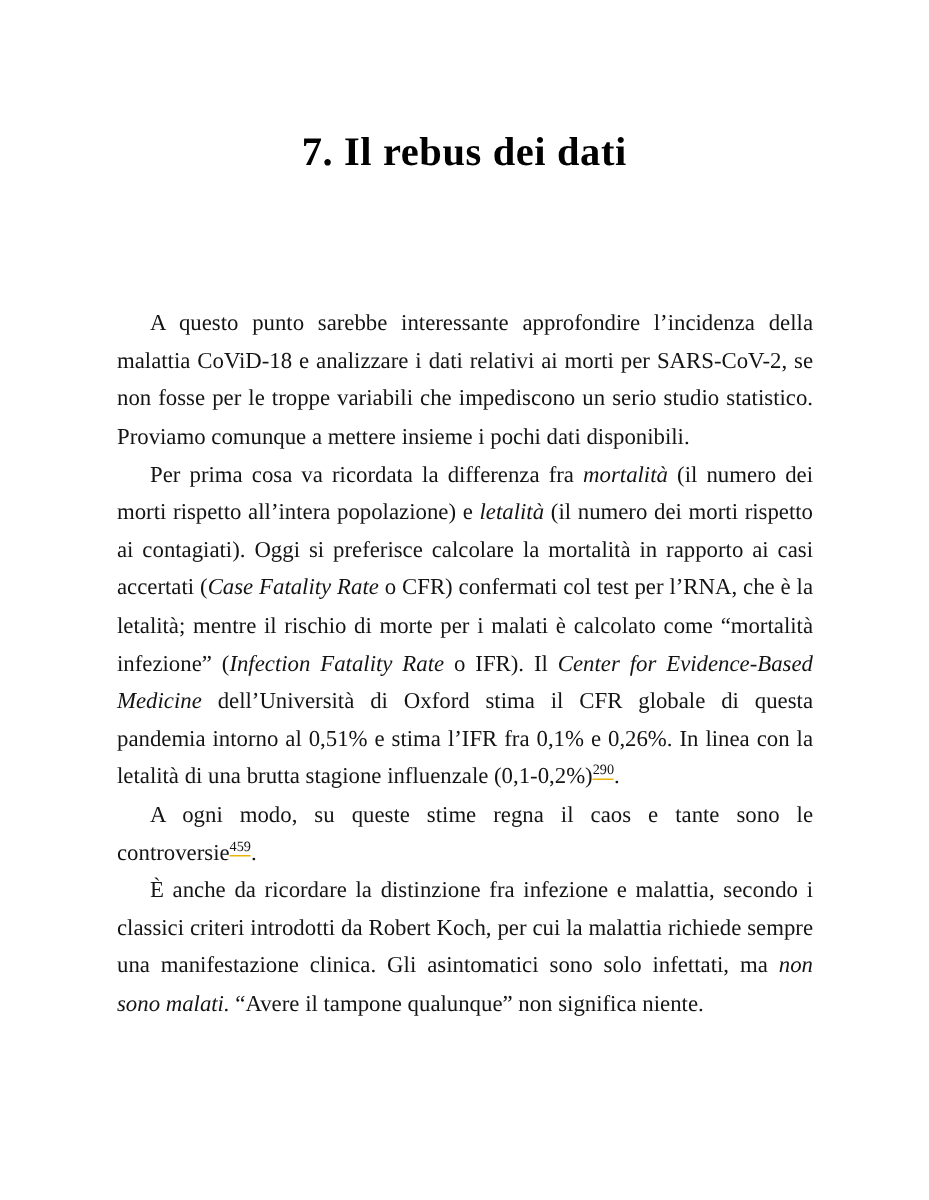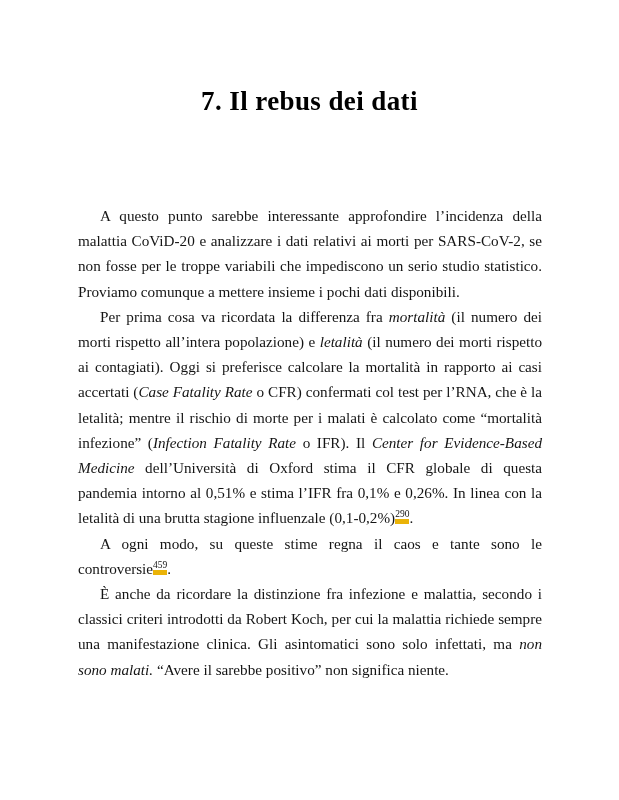--- a/index.html
+++ b/index.html
@@ -73,33 +73,33 @@
   }
 
   em.it {
     font-style: italic;
   }
 
   sup.fn {
     font-size: 9.5px;
     vertical-align: super;
     line-height: 0;
-    border-bottom: 5px solid #eab308;
+    border-bottom: 1px solid #eab308;
     padding-bottom: 0px;
   }
 </style>
 </head>
 <body>
 
 <div class="page">
 
   <h1 class="chapter-title">7. Il rebus dei dati</h1>
 
 
   <div class="body-column" id="body-column">
 
-  <p class="para" id="para-1"><span>A questo punto sarebbe interessante approfondire l’incidenza della malattia CoViD-20 e analizzare i dati relativi ai morti per SARS-CoV-2, se non fosse per le troppe variabili che impediscono un serio studio statistico. Proviamo comunque a mettere insieme i pochi dati disponibili.</span></p>
+  <p class="para" id="para-1"><span>A questo punto sarebbe interessante approfondire l’incidenza della malattia CoViD-18 e analizzare i dati relativi ai morti per SARS-CoV-2, se non fosse per le troppe variabili che impediscono un serio studio statistico. Proviamo comunque a mettere insieme i pochi dati disponibili.</span></p>
       <p class="para" id="para-2"><span>Per prima cosa va ricordata la differenza fra </span><em class="it">mortalità</em><span> (il numero dei morti rispetto all’intera popolazione) e </span><em class="it">letalità</em><span> (il numero dei morti rispetto ai contagiati). Oggi si preferisce calcolare la mortalità in rapporto ai casi accertati (</span><em class="it">Case Fatality Rate</em><span> o CFR) confermati col test per l’RNA, che è la letalità; mentre il rischio di morte per i malati è calcolato come “mortalità infezione” (</span><em class="it">Infection Fatality Rate</em><span> o IFR). Il </span><em class="it">Center for Evidence-Based Medicine</em><span> dell’Università di Oxford stima il CFR globale di questa pandemia intorno al 0,51% e stima l’IFR fra 0,1% e 0,26%. In linea con la letalità di una brutta stagione influenzale (0,1-0,2%)</span><sup class="fn">290</sup><span>.</span></p>
       <p class="para" id="para-3"><span>A ogni modo, su queste stime regna il caos e tante sono le controversie</span><sup class="fn">459</sup><span>.</span></p>
-      <p class="para" id="para-4"><span>È anche da ricordare la distinzione fra infezione e malattia, secondo i classici criteri introdotti da Robert Koch, per cui la malattia richiede sempre una manifestazione clinica. Gli asintomatici sono solo infettati, ma </span><em class="it">non sono malati.</em><span> “Avere il sarebbe positivo” non significa niente.</span></p>
+      <p class="para" id="para-4"><span>È anche da ricordare la distinzione fra infezione e malattia, secondo i classici criteri introdotti da Robert Koch, per cui la malattia richiede sempre una manifestazione clinica. Gli asintomatici sono solo infettati, ma </span><em class="it">non sono malati.</em><span> “Avere il tampone qualunque” non significa niente.</span></p>
     </div>
 
 </div>
 
 </body></html>

